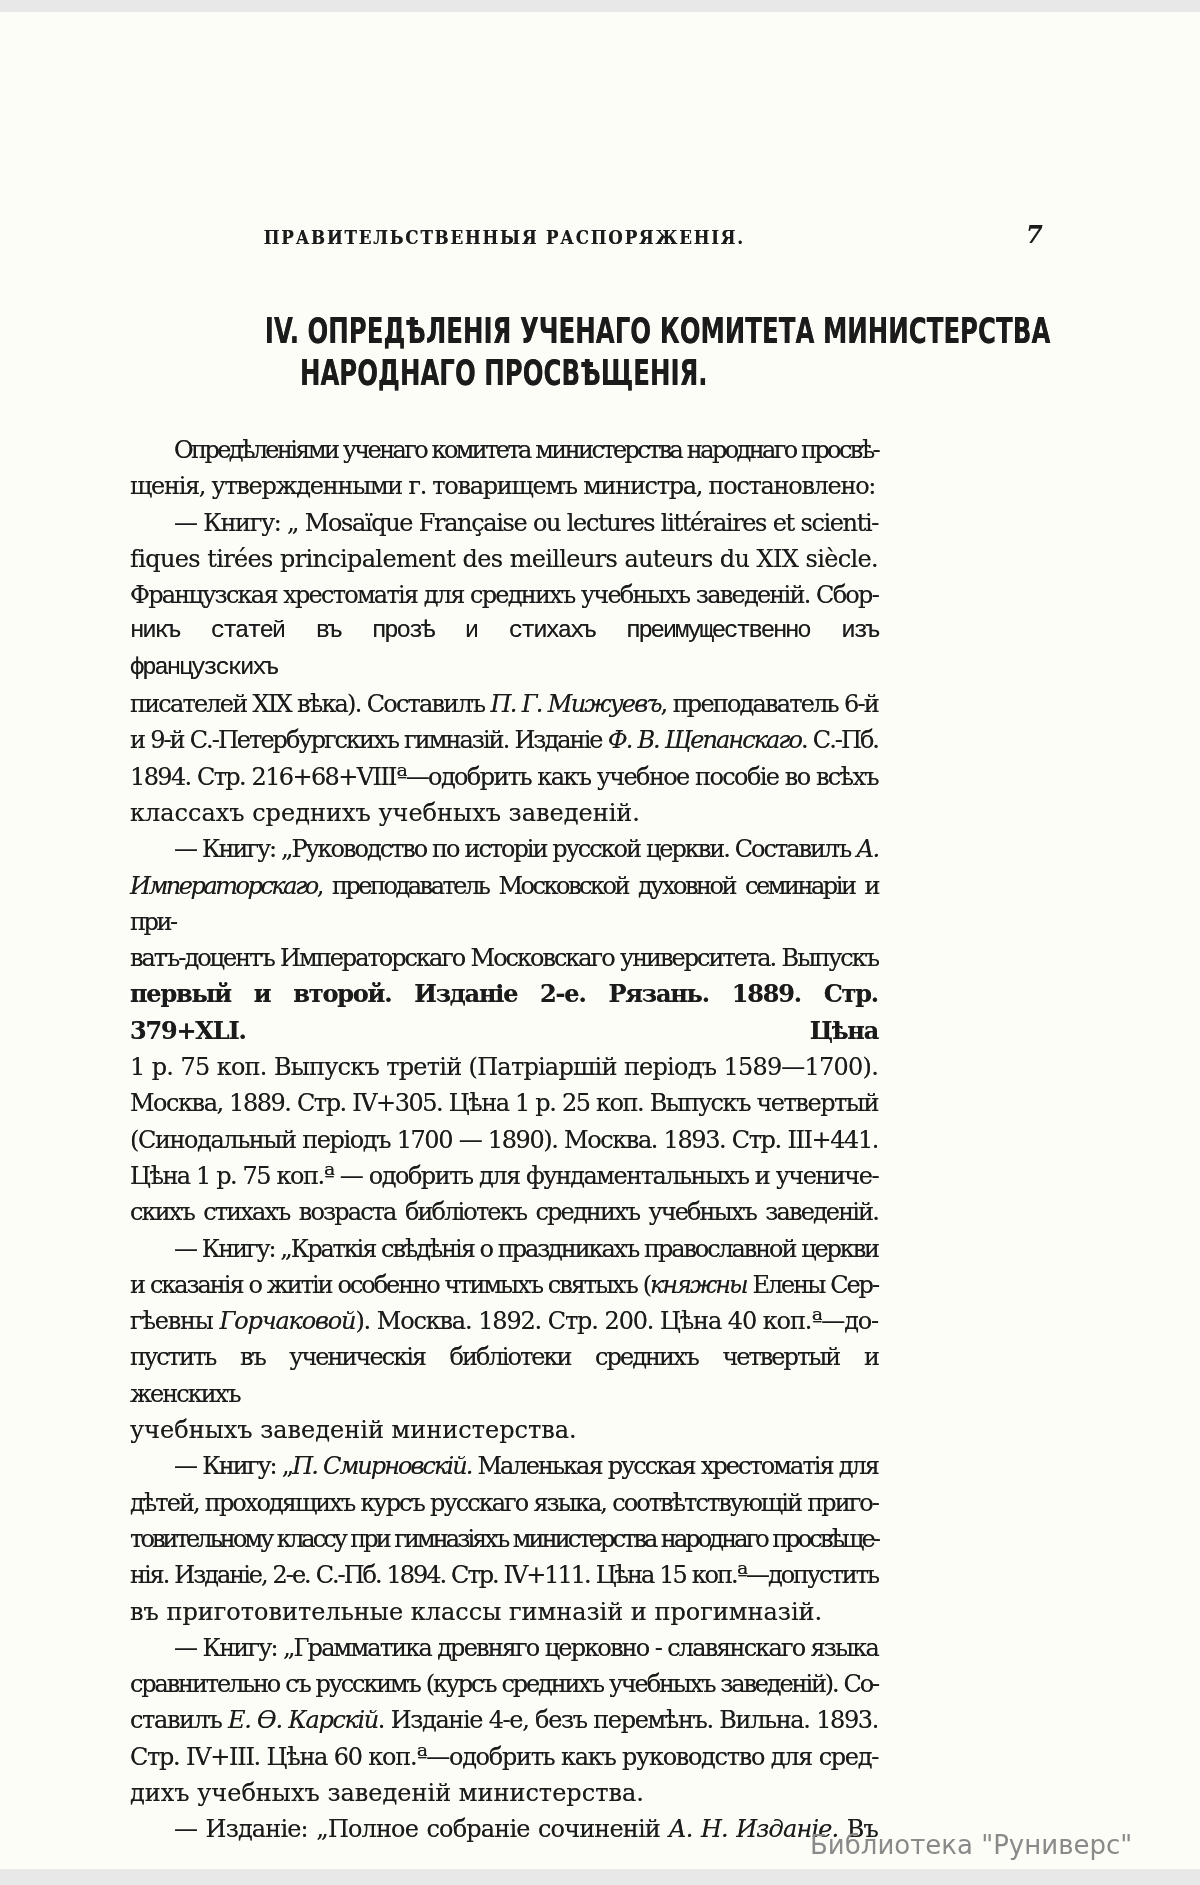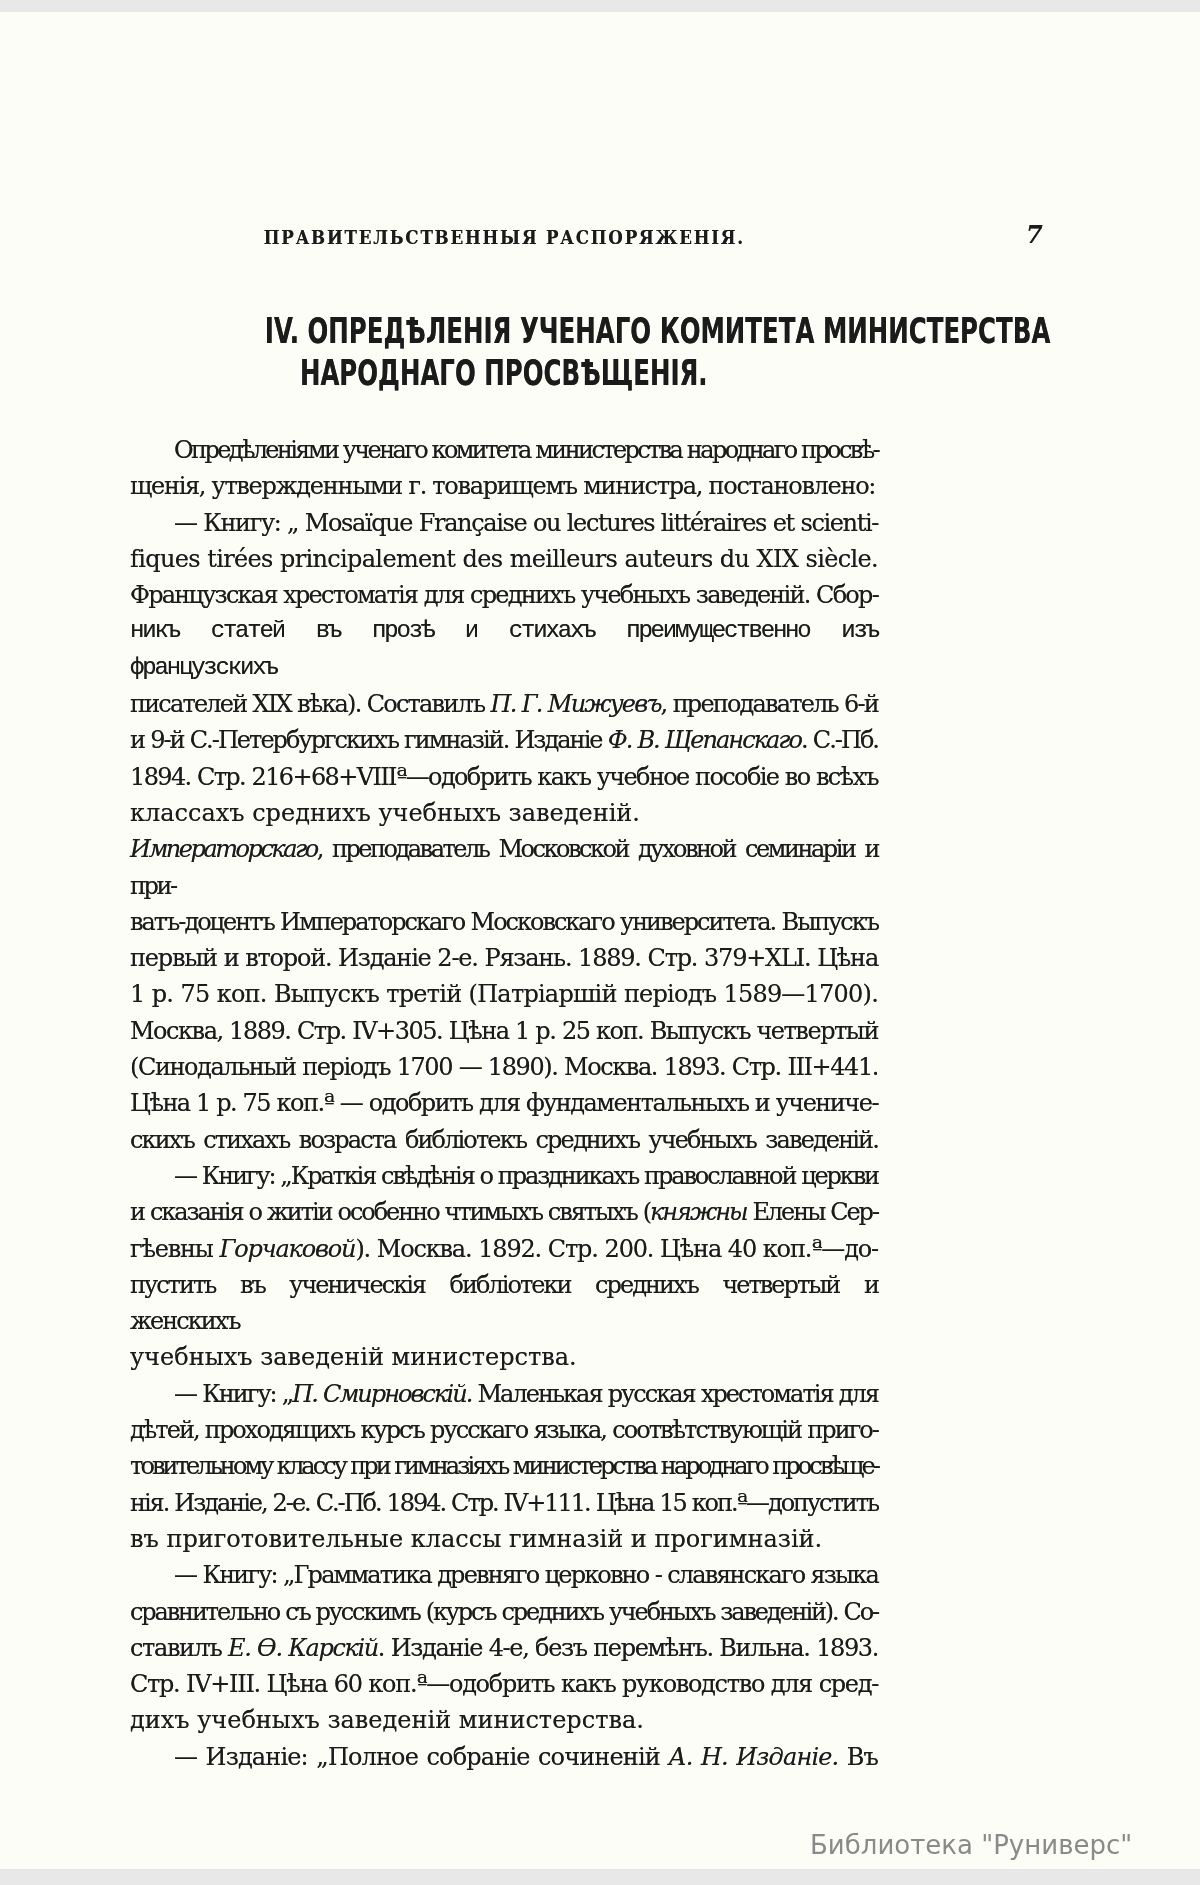--- a/index.html
+++ b/index.html
@@ -95,23 +95,24 @@
       <div class="line indent" style="letter-spacing: -2.62377px;"><span>Опредѣленіями ученаго комитета министерства народнаго просвѣ-</span></div>
       <div class="line lastline" style="letter-spacing: -1.29138px;"><span>щенія, утвержденными г. товарищемъ министра, постановлено:</span></div>
       <div class="line indent" style="letter-spacing: -1.37308px;"><span>— Книгу: „ Mosaïque Française ou lectures littéraires et scienti-</span></div>
       <div class="line" style="letter-spacing: -0.665385px;"><span>fiques tirées principalement des meilleurs auteurs du XIX siècle.</span></div>
       <div class="line" style="letter-spacing: -1.75968px;"><span>Французская хрестоматія для среднихъ учебныхъ заведеній. Сбор-</span></div>
       <div class="line" style="letter-spacing: -2.17698px; font-family: Liberation Mono, monospace;"><span>никъ статей въ прозѣ и стихахъ преимущественно изъ французскихъ</span></div>
       <div class="line" style="letter-spacing: -1.8119px;"><span>писателей XIX вѣка). Составилъ </span><span class="it">П. Г. Мижуевъ</span><span>, преподаватель 6-й</span></div>
       <div class="line" style="letter-spacing: -1.97424px;"><span>и 9-й С.-Петербургскихъ гимназій. Изданіе </span><span class="it">Ф. В. Щепанскаго</span><span>. С.-Пб.</span></div>
       <div class="line" style="letter-spacing: -1.63065px;"><span>1894. Стр. 216+68+VIIIª—одобрить какъ учебное пособіе во всѣхъ</span></div>
       <div class="line lastline" style=""><span>классахъ среднихъ учебныхъ заведеній.</span></div>
+      <div class="line indent" style="letter-spacing: -2.03361px;"><span>— Книгу: „Руководство по исторіи русской церкви. Составилъ </span><span class="it">А.</span></div>
       <div class="line" style="letter-spacing: -2.48077px;"><span class="it">Императорскаго</span><span>, преподаватель Московской духовной семинаріи и при-</span></div>
       <div class="line" style="letter-spacing: -2.01721px;"><span>ватъ-доцентъ Императорскаго Московскаго университета. Выпускъ</span></div>
-      <div class="line" style="letter-spacing: -1.21129px;"><span>первый и второй. Изданіе 2-е. Рязань. 1889. Стр. 379+XLI. Цѣна</span></div>
+      <div class="line" style="letter-spacing: -1.21129px; font-weight: bold;"><span>первый и второй. Изданіе 2-е. Рязань. 1889. Стр. 379+XLI. Цѣна</span></div>
       <div class="line" style="letter-spacing: -0.778814px;"><span>1 р. 75 коп. Выпускъ третій (Патріаршій періодъ 1589—1700).</span></div>
       <div class="line" style="letter-spacing: -1.46935px;"><span>Москва, 1889. Стр. IV+305. Цѣна 1 р. 25 коп. Выпускъ четвертый</span></div>
       <div class="line" style="letter-spacing: -1.42097px;"><span>(Синодальный періодъ 1700 — 1890). Москва. 1893. Стр. III+441.</span></div>
       <div class="line" style="letter-spacing: -1.50902px;"><span>Цѣна 1 р. 75 коп.ª — одобрить для фундаментальныхъ и учениче-</span></div>
       <div class="line" style="letter-spacing: -1.8754px;"><span>скихъ стихахъ возраста библіотекъ среднихъ учебныхъ заведеній.</span></div>
       <div class="line indent" style="letter-spacing: -2.11667px;"><span>— Книгу: „Краткія свѣдѣнія о праздникахъ православной церкви</span></div>
       <div class="line" style="letter-spacing: -2.05px;"><span>и сказанія о житіи особенно чтимыхъ святыхъ (</span><span class="it">княжны</span><span> Елены Сер-</span></div>
       <div class="line" style="letter-spacing: -1.18115px;"><span>гѣевны </span><span class="it">Горчаковой</span><span>). Москва. 1892. Стр. 200. Цѣна 40 коп.ª—до-</span></div>
       <div class="line" style="letter-spacing: -1.98548px;"><span>пустить въ ученическія библіотеки среднихъ четвертый и женскихъ</span></div>
       <div class="line lastline" style=""><span>учебныхъ заведеній министерства.</span></div>

